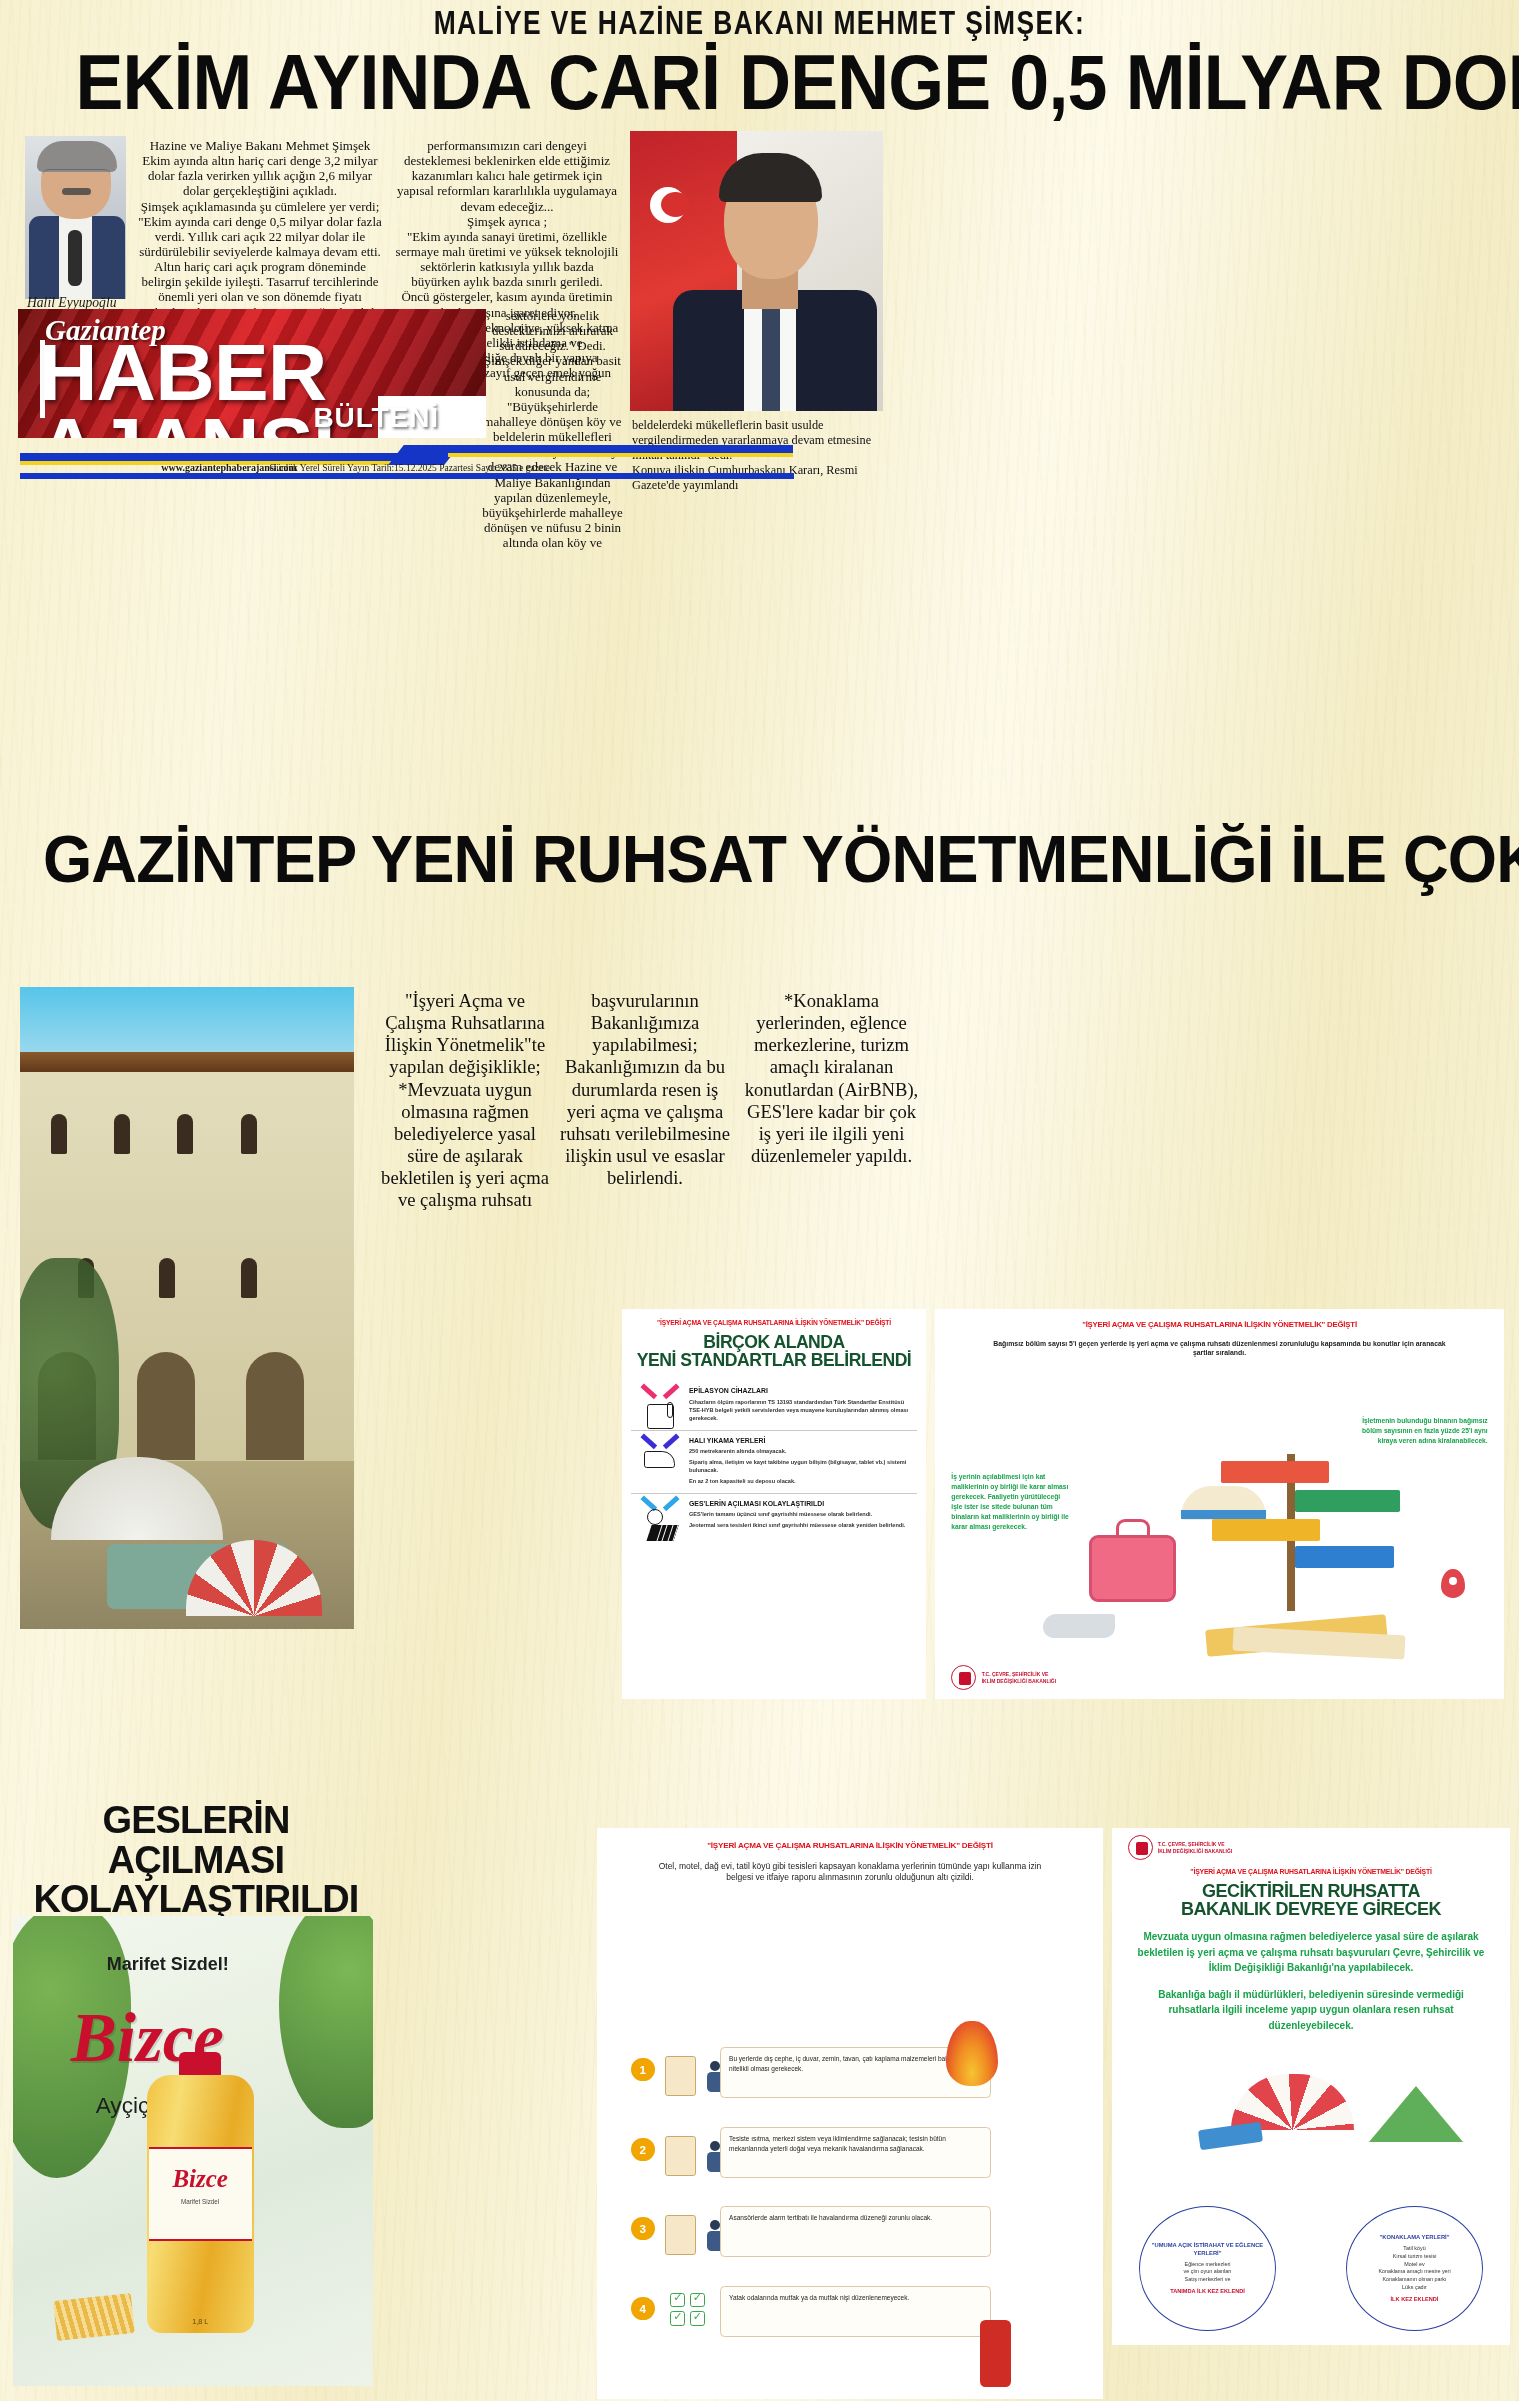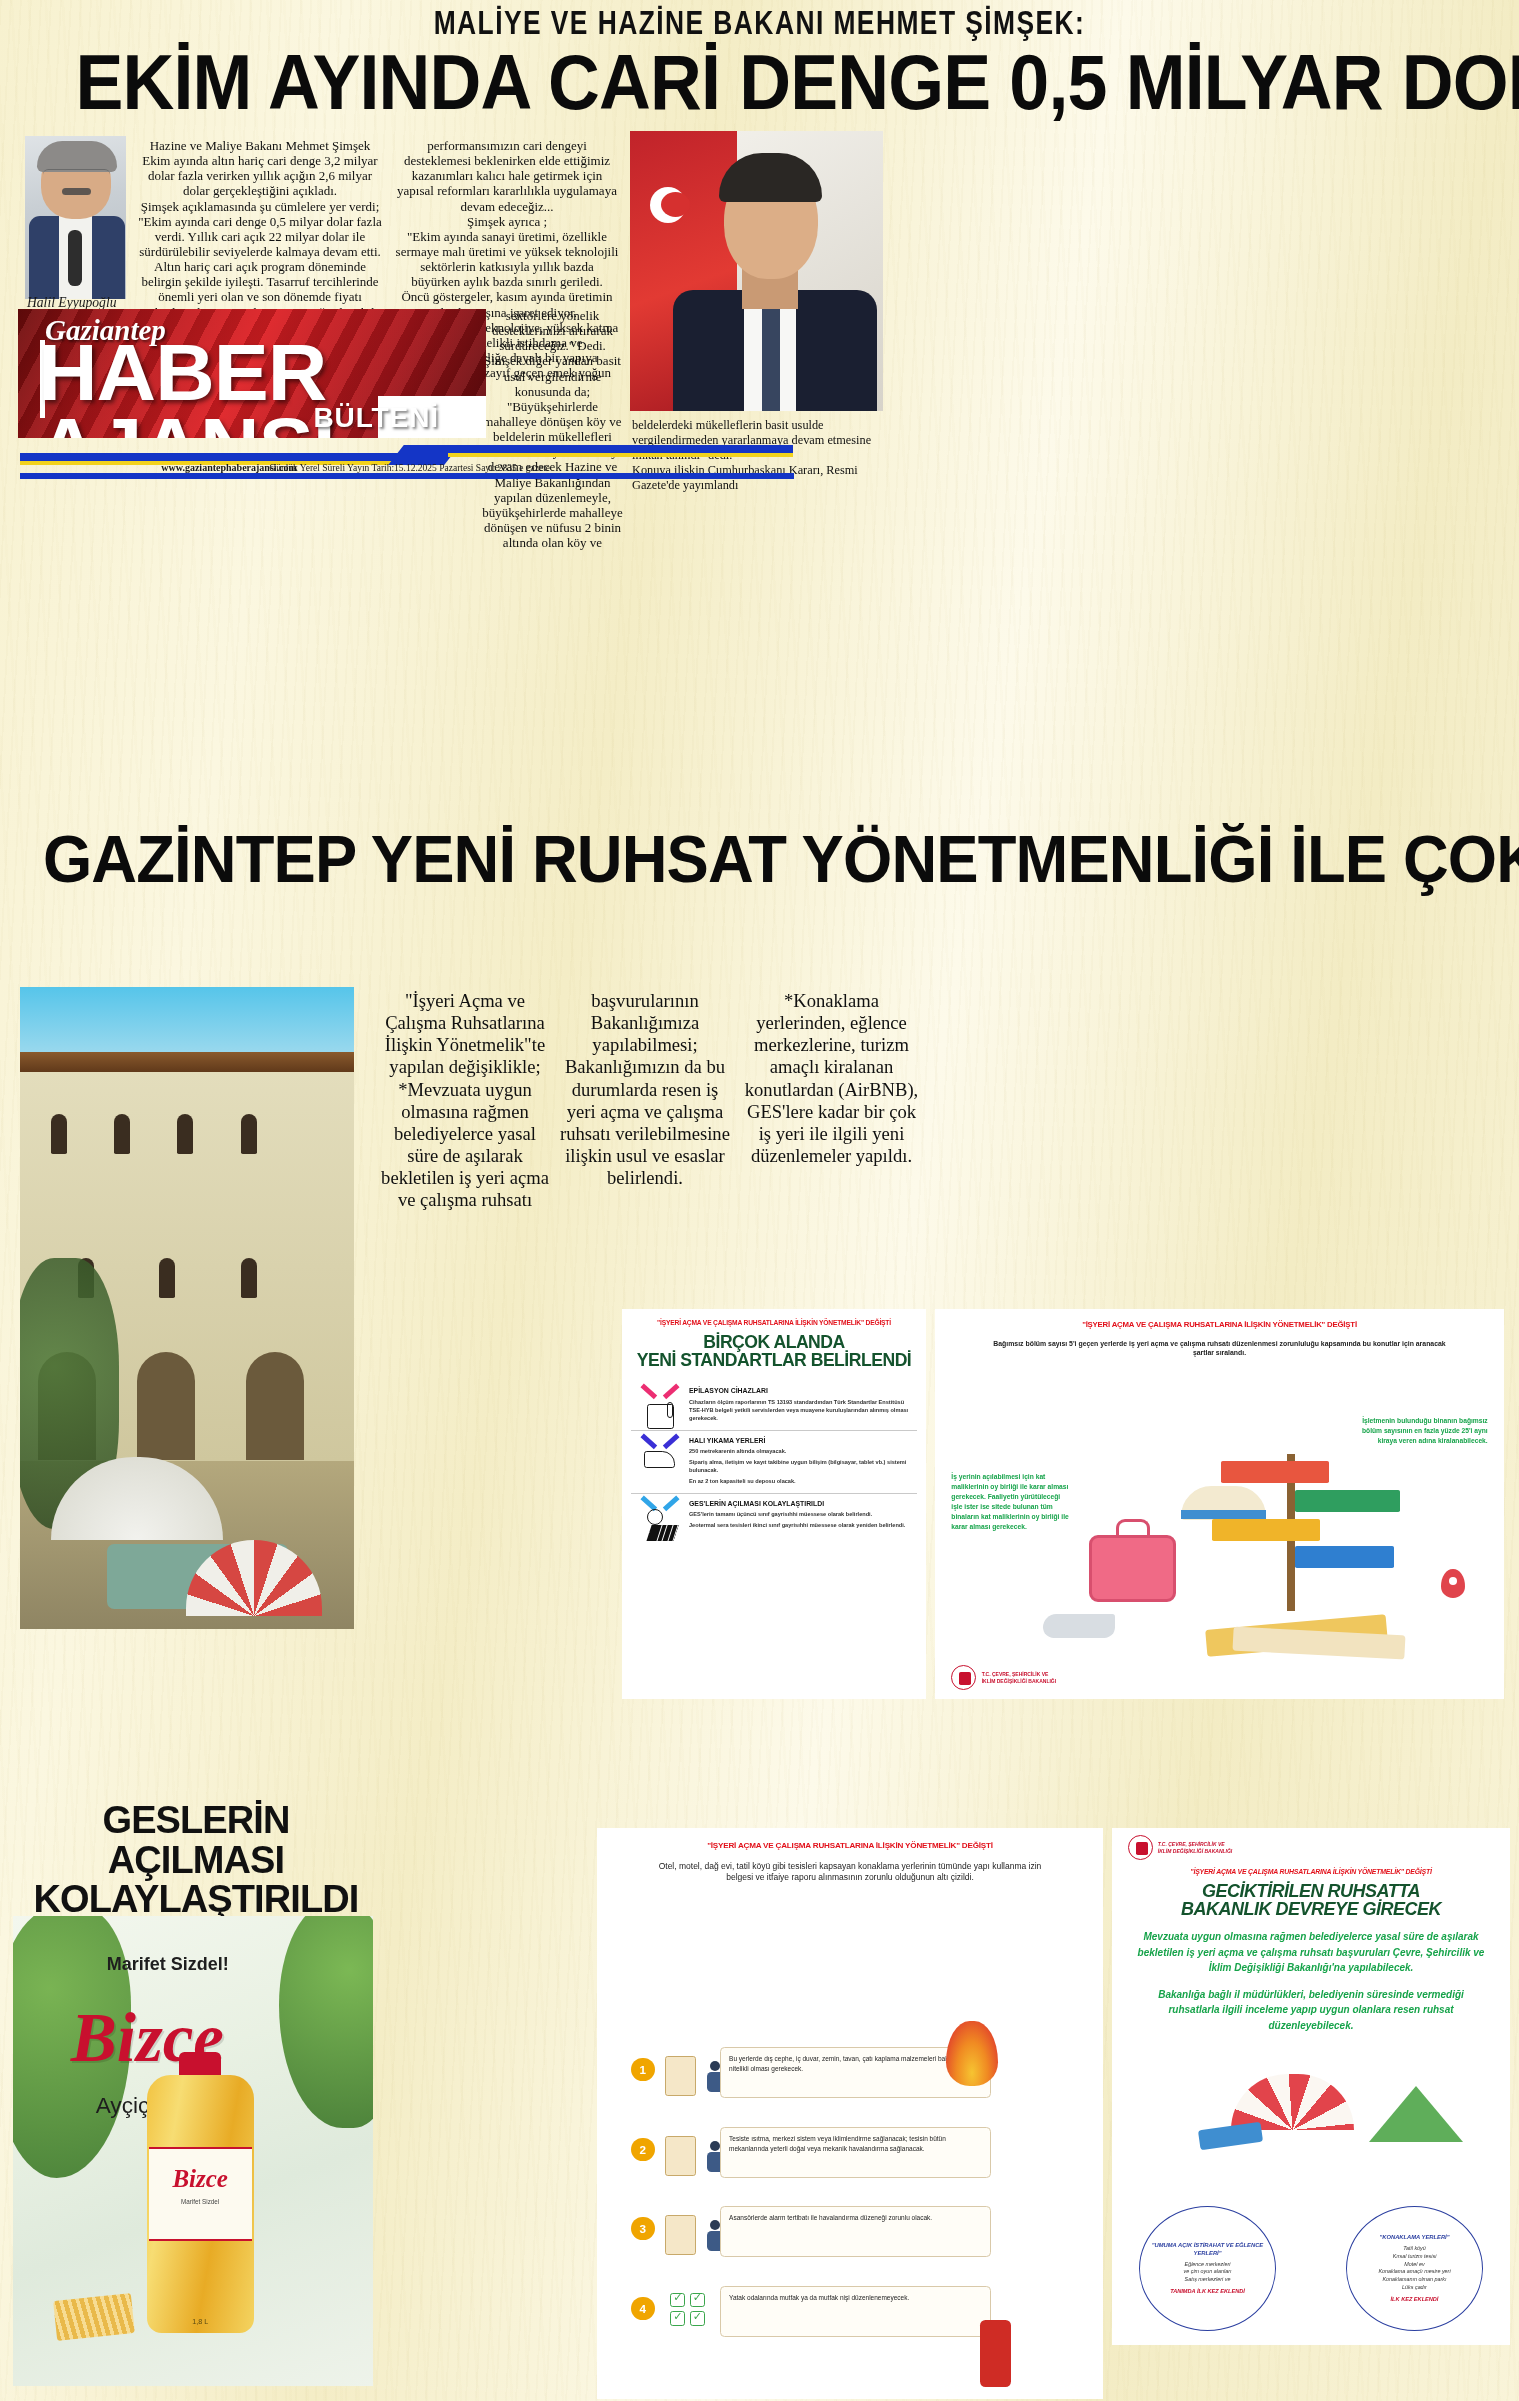--- a/index.html
+++ b/index.html
@@ -324,21 +324,21 @@
   .sf-body{ position:absolute; left:1.8px; top:11px; width:17px; height:20px; background:#3d5a86; border-radius:4.5px; }
   .door{ position:absolute; left:0; top:5.4px; width:31px; height:40px; border:1.8px solid #c8a96a; border-radius:2.7px; background:#f5e7c8; }
   .flame{ position:absolute; left:0; top:3.6px; width:27px; height:36px;
     background:radial-gradient(ellipse at 50% 80%, #f6c431 0%, #f08a22 42%, #e2472b 78%);
     border-radius:50% 50% 50% 50% / 70% 70% 40% 40%; }
   .extinguisher{ position:absolute; left:7.2px; top:3.6px; width:16.3px; height:40px; background:#cf2c25; border-radius:5.4px; }
   .check{ position:absolute; width:14.5px; height:14.5px; border:1.8px solid #3aa64c; border-radius:2.7px; }
   .check:after{ content:"✓"; position:absolute; left:1.8px; top:-2.7px; font-size:11px; color:#3aa64c; font-family:"Liberation Sans",sans-serif; }
 
   
-  #cardD{ left:1112px; top:1828px; width:398px; height:517px;font-style:italic; }
+  #cardD{ left:1112px; top:1828px; width:398px; height:517px; }
   #cardD .card-kicker{ font-size:6.9px; margin-top:11.7px; }
   #cardD .card-title{ font-size:18px; margin-top:7.2px; }
   .dpara{
     font-family:"Liberation Sans", sans-serif; font-weight:700;
     font-size:10px; line-height:1.55; color:#16a34a; text-align:center;
     margin:11px 20px 0;
   }
   .dmini{ position:absolute; left:16.3px; top:7.2px; display:flex; align-items:center; gap:4.5px; }
   .badge{
     position:absolute; width:137px; height:125px; border:1.8px solid #2b3fa0; border-radius:50%;

